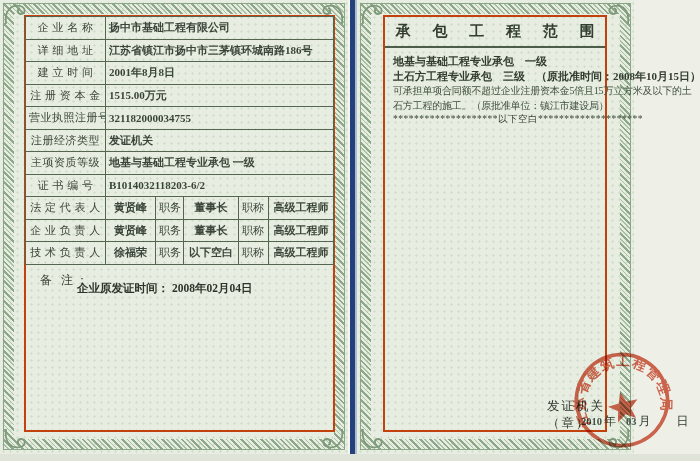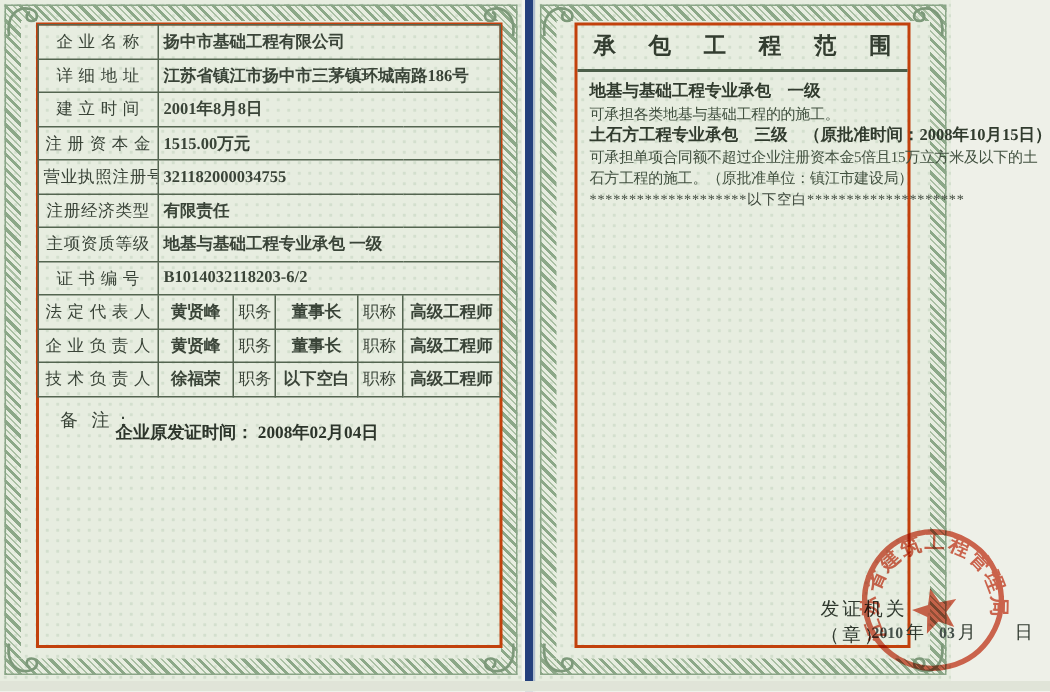--- a/index.html
+++ b/index.html
@@ -114,21 +114,21 @@
         <tr>
           <td class="lbl">注 册 资 本 金</td>
           <td class="val" colspan="5">1515.00万元</td>
         </tr>
         <tr>
           <td class="lbl">营业执照注册号</td>
           <td class="val" colspan="5">321182000034755</td>
         </tr>
         <tr>
           <td class="lbl">注册经济类型</td>
-          <td class="val" colspan="5">有限责任</td>
+          <td class="val" colspan="5">发证机关</td>
         </tr>
         <tr>
           <td class="lbl">主项资质等级</td>
           <td class="val" colspan="5">地基与基础工程专业承包  一级</td>
         </tr>
         <tr>
           <td class="lbl">证 书 编 号</td>
           <td class="val" colspan="5">B1014032118203-6/2</td>
         </tr>
         <tr>
@@ -178,21 +178,20 @@
         <path d="M4,22 C2,8 10,2 18,4 C24,5.5 24,12 19,12 C15,12 15,7 18,6"></path>
       </svg>
     <svg class="corner br" viewBox="0 0 26 26">
         <path d="M4,22 C2,8 10,2 18,4 C24,5.5 24,12 19,12 C15,12 15,7 18,6"></path>
       </svg>
 
     <div class="inner inner-right">
       <div class="rtitle">承 包 工 程 范 围</div>
       <div class="rbody">
         <div class="rline bold">地基与基础工程专业承包　一级</div>
-        <div class="rline">可承担各类地基与基础工程的的施工。</div>
         <div class="rline bold">土石方工程专业承包　三级　（原批准时间：2008年10月15日）</div>
         <div class="rline">可承担单项合同额不超过企业注册资本金5倍且15万立方米及以下的土</div>
         <div class="rline">石方工程的施工。（原批准单位：镇江市建设局）</div>
         <div class="rline blank">********************以下空白********************</div>
       </div>
 
       <div class="issuer">发证机关（章）</div>
       <div class="dateline">
         <span class="num">2010</span><span>年</span><span class="gap1"></span><span class="num">03</span><span>月</span><span class="gap2"></span><span>日</span>
       </div>

